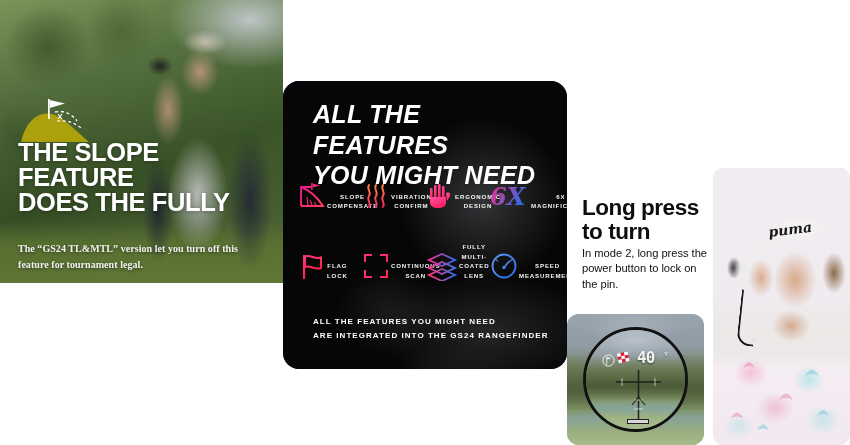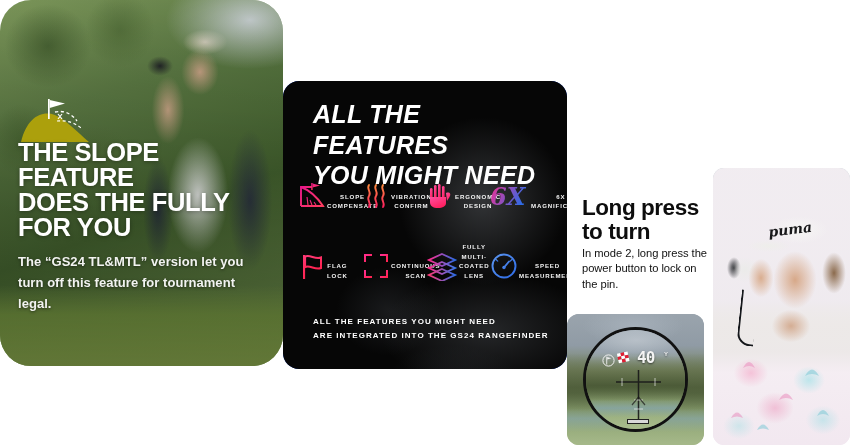--- a/index.html
+++ b/index.html
@@ -5,23 +5,22 @@
   * { margin:0; padding:0; box-sizing:border-box; }
   html,body { width:850px; height:445px; overflow:hidden; }
   body {
     background:#ffffff;
     font-family:"Liberation Sans", sans-serif;
     position:relative;
   }
 
   
   .hero {
-    position:absolute; left:0; top:0; width:283px; height:366px;
+    position:absolute; left:0; top:0; width:283px; height:283px;
     overflow:hidden;
-    border-radius:31px;
   }
   .hero-photo {
     position:absolute; inset:0;
     background:
       
       radial-gradient(ellipse 120px 70px at 250px 20px, rgba(205,212,216,.95), rgba(205,212,216,0) 70%),
       
       radial-gradient(ellipse 42px 80px at 198px 195px, rgba(238,240,238,.96), rgba(238,240,238,0) 72%),
       
       radial-gradient(ellipse 30px 95px at 250px 200px, rgba(44,52,66,.94), rgba(44,52,66,0) 74%),
@@ -49,24 +48,25 @@
     background:linear-gradient(to bottom, rgba(0,0,0,.04) 0%, rgba(0,0,0,.10) 30%, rgba(0,0,0,.20) 60%, rgba(0,0,0,.26) 100%);
   }
   .slope-logo { position:absolute; left:17px; top:96px; width:78px; height:52px; }
   .hero-text { position:absolute; left:18px; top:140px; width:258px; }
   .hero-title {
     color:#fff; font-weight:bold; font-size:25.5px; line-height:0.98;
     letter-spacing:-0.4px;
     text-shadow:0 1px 4px rgba(0,0,0,.35);
   }
   .hero-sub {
-    margin-top:11px; color:#f2f3f1; font-size:13px; line-height:1.62;
+    margin-top:26px; color:#f2f3f1; font-size:10px; line-height:1.62;
     font-weight:bold; letter-spacing:.05px;
     text-shadow:0 1px 3px rgba(0,0,0,.5);
     max-width:240px;
+    font-family:Liberation Serif, serif;
   }
 
   
   .features {
     position:absolute; left:283px; top:81px; width:284px; height:288px;
     background:#1d4ed8; border-radius:16px; overflow:hidden;
   }
   .features-bg {
     position:absolute; inset:0;
     background:
@@ -216,21 +216,20 @@
     <path d="M32.7 4 L48 7.5 L32.7 12 Z" fill="#ffffff"></path>
     <path d="M38 16 C47 14 55 18 60 25" stroke="#ffffff" stroke-width="1.3" fill="none" stroke-dasharray="3.2 2.6"></path>
     <path d="M40 25 C50 24 58 27 64 32" stroke="#ffffff" stroke-width="1.2" fill="none" stroke-dasharray="3 2.6"></path>
     <path d="M41 18 l4 5 M45 18 l-4 5" stroke="#ffffff" stroke-width="1.2"></path>
   </svg>
 
   <div class="hero-text">
     <div class="hero-title">
       <div>THE SLOPE FEATURE</div>
       <div>DOES THE FULLY</div>
-      <div>FOR YOU</div>
     </div>
     <div class="hero-sub">The “GS24 TL&amp;MTL” version let you turn off this feature for tournament legal.</div>
   </div>
 </div>
 
 <div class="features">
   <div class="features-bg"></div>
 
   <div class="feat-title">
     <div>ALL THE FEATURES</div>

